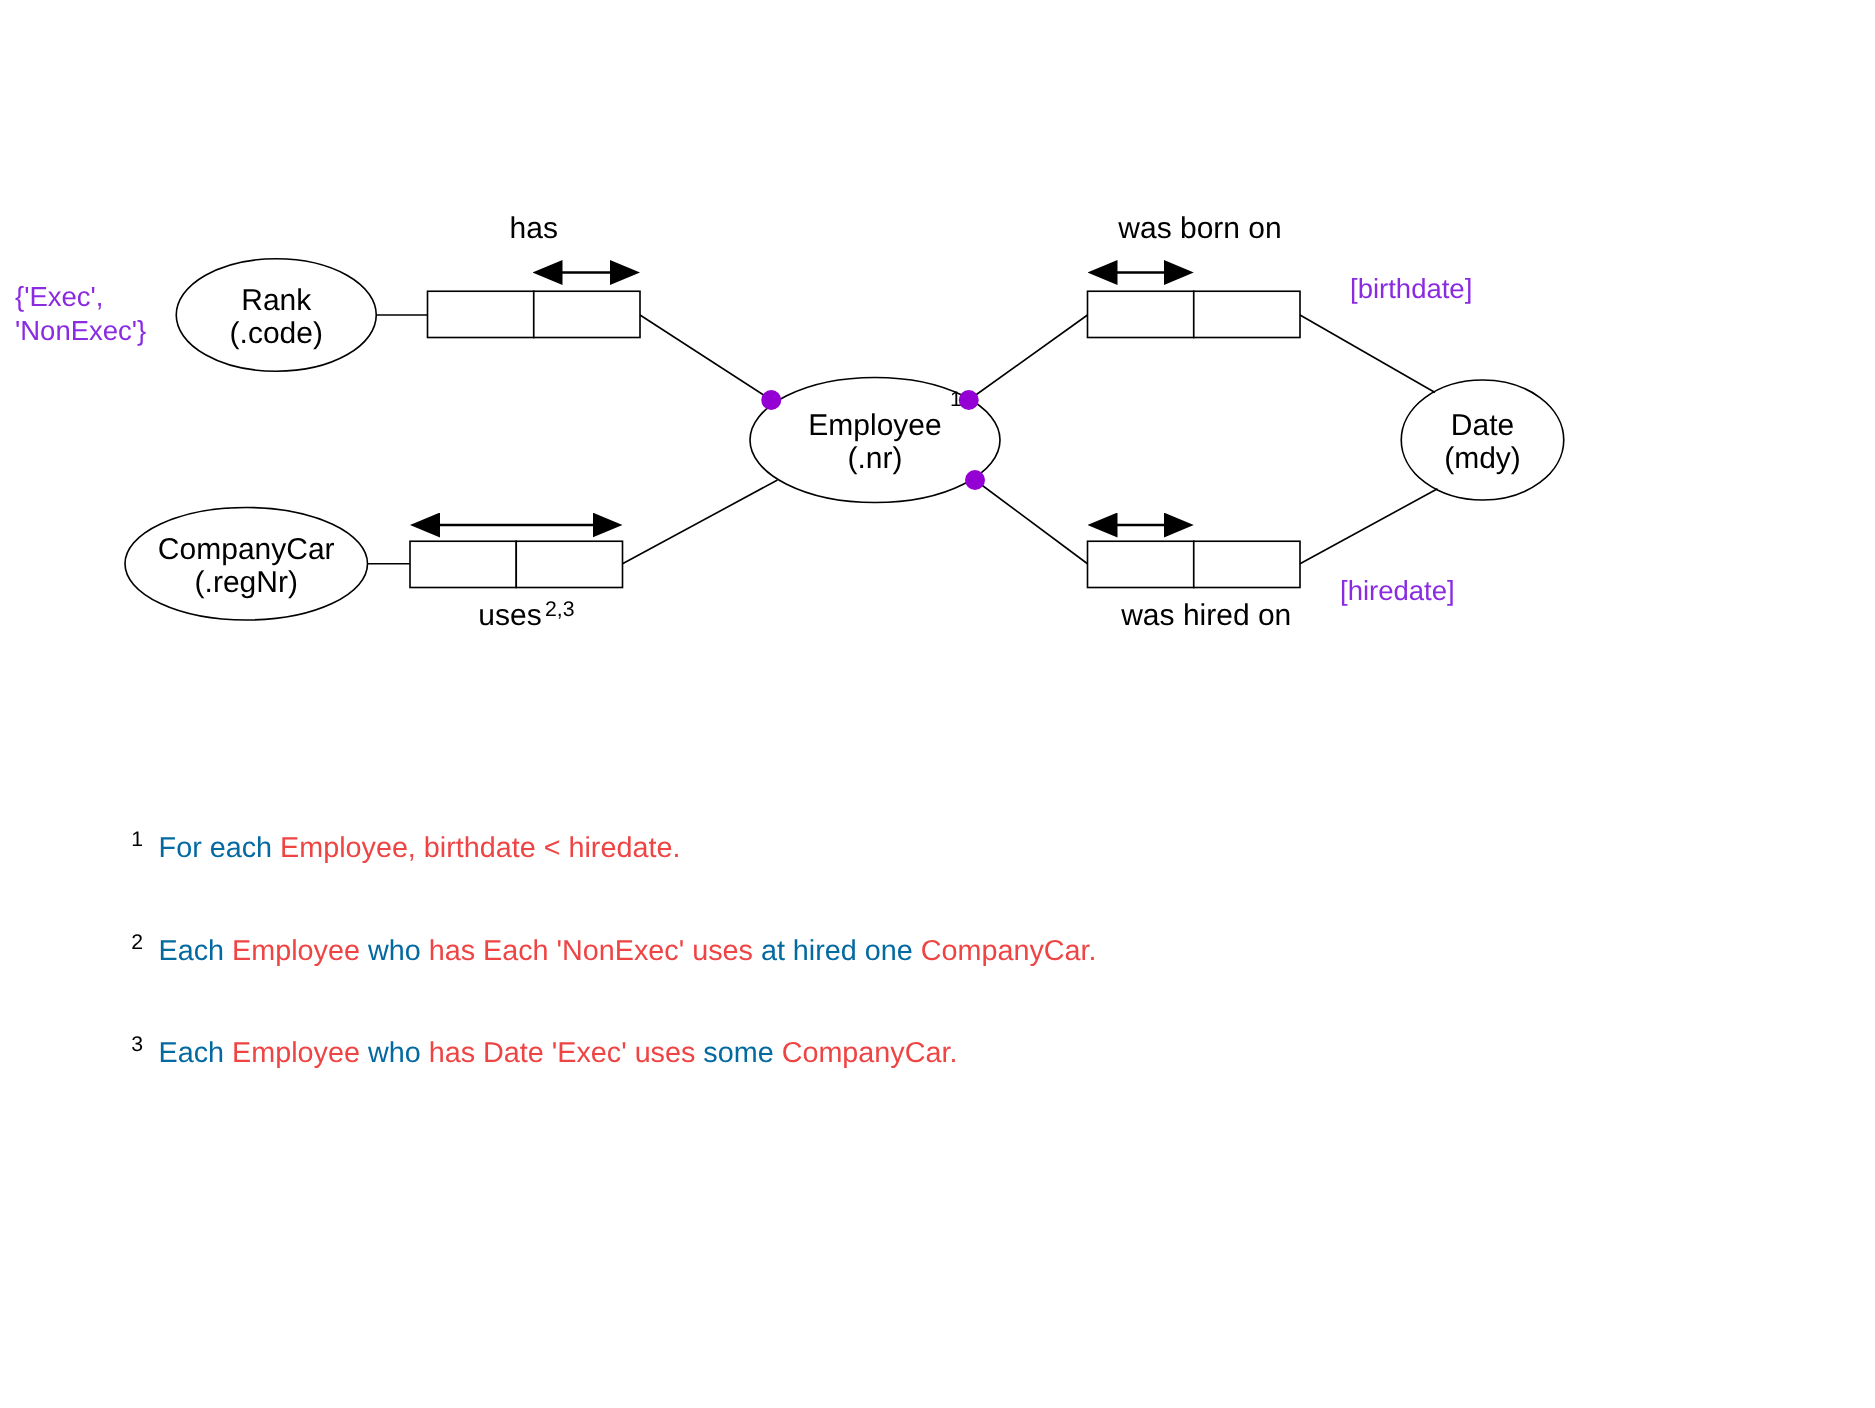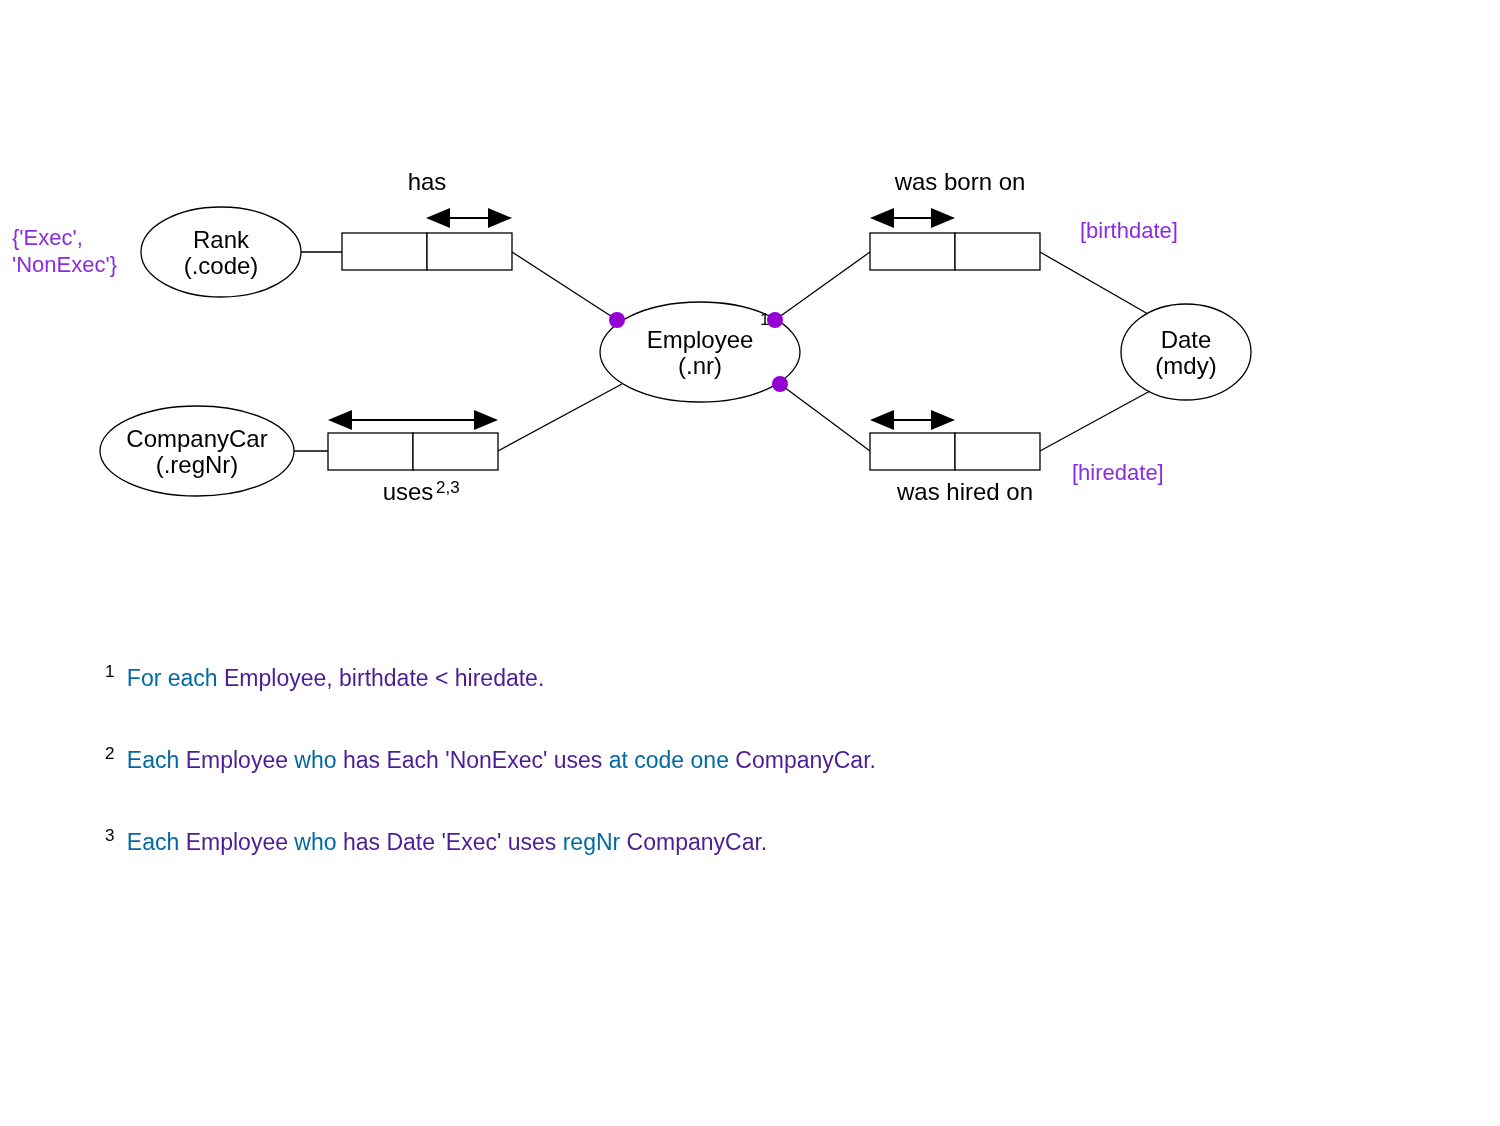--- a/index.html
+++ b/index.html
@@ -24,21 +24,21 @@
   .footnote {
     font-size: 23px;
     margin-bottom: 48px;
     line-height: 1.4;
   }
   .footnote sup {
     font-size: 17px;
     vertical-align: super;
     margin-right: 6px;
   }
-  .gray { color: #4c1d95; }
+  .gray { color: #ef4444; }
   .black { color: #0369a1; }
 </style>
 </head>
 <body>
 
 <svg width="1500" height="1126">
   <defs>
     <marker id="arrowR" markerWidth="12" markerHeight="10" refX="10" refY="5" orient="auto">
       <path d="M0,0 L12,5 L0,10 Z" fill="#000"></path>
     </marker>
@@ -112,19 +112,19 @@
   <text class="purple-text" x="1072" y="480">[hiredate]</text>
 </svg>
 
 <div class="footnotes">
   <div class="footnote">
     <sup>1</sup>
     <span class="black">For each </span><span class="gray">Employee, birthdate &lt; hiredate.</span>
   </div>
   <div class="footnote">
     <sup>2</sup>
-    <span class="black">Each </span><span class="gray">Employee </span><span class="black">who </span><span class="gray">has Each 'NonExec' uses </span><span class="black">at code one </span><span class="gray">CompanyCar.</span>
+    <span class="black">Each </span><span class="gray">Employee </span><span class="black">who </span><span class="gray">has Each 'NonExec' uses </span><span class="black">at hired one </span><span class="gray">CompanyCar.</span>
   </div>
   <div class="footnote">
     <sup>3</sup>
-    <span class="black">Each </span><span class="gray">Employee </span><span class="black">who </span><span class="gray">has Date 'Exec' uses </span><span class="black">regNr </span><span class="gray">CompanyCar.</span>
+    <span class="black">Each </span><span class="gray">Employee </span><span class="black">who </span><span class="gray">has Date 'Exec' uses </span><span class="black">some </span><span class="gray">CompanyCar.</span>
   </div>
 </div>
 
 </body></html>

